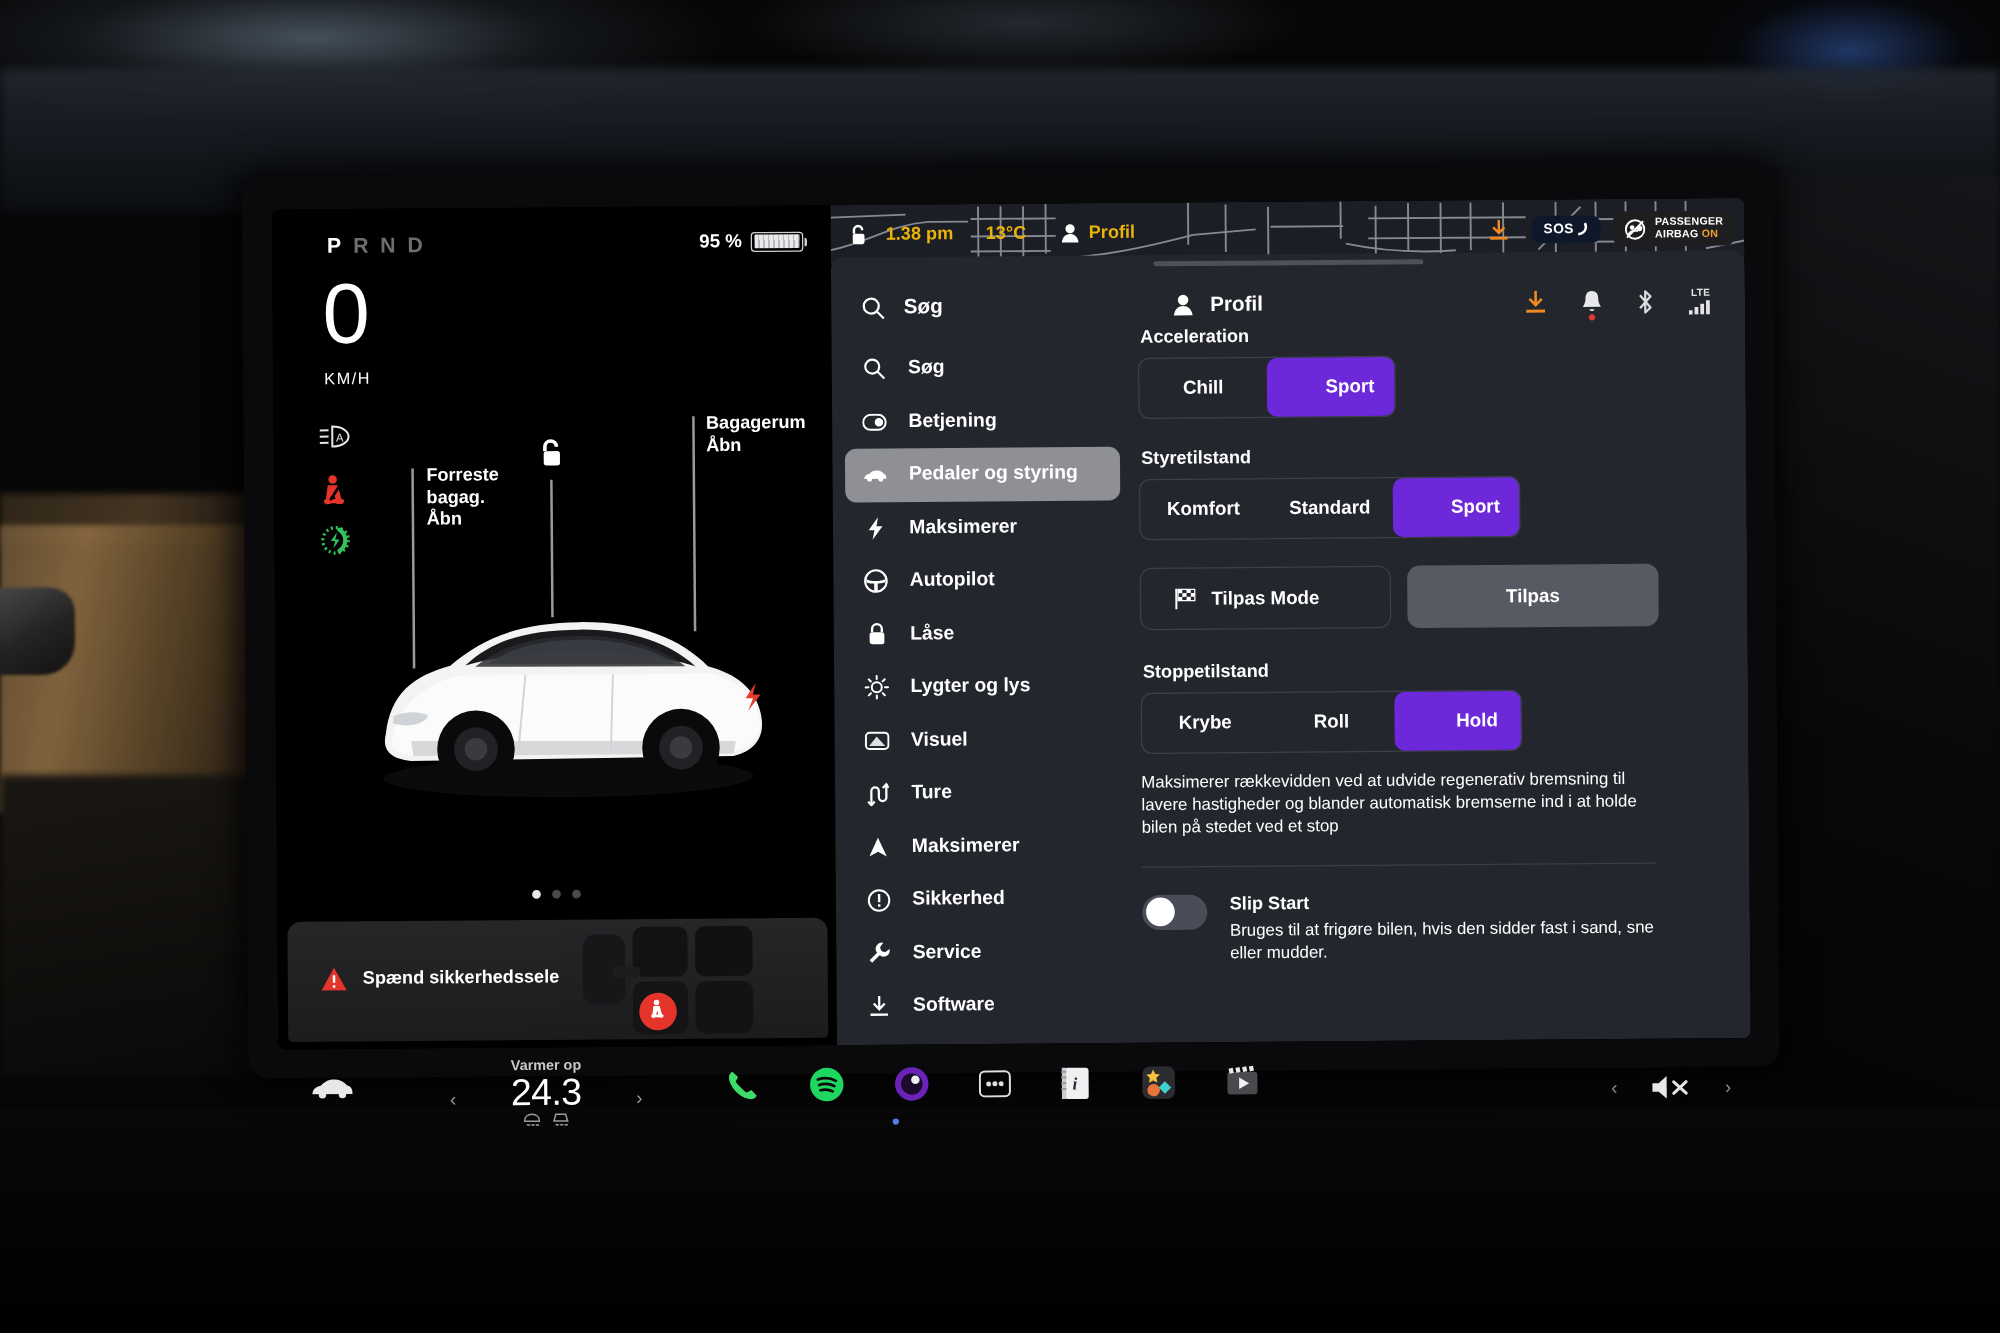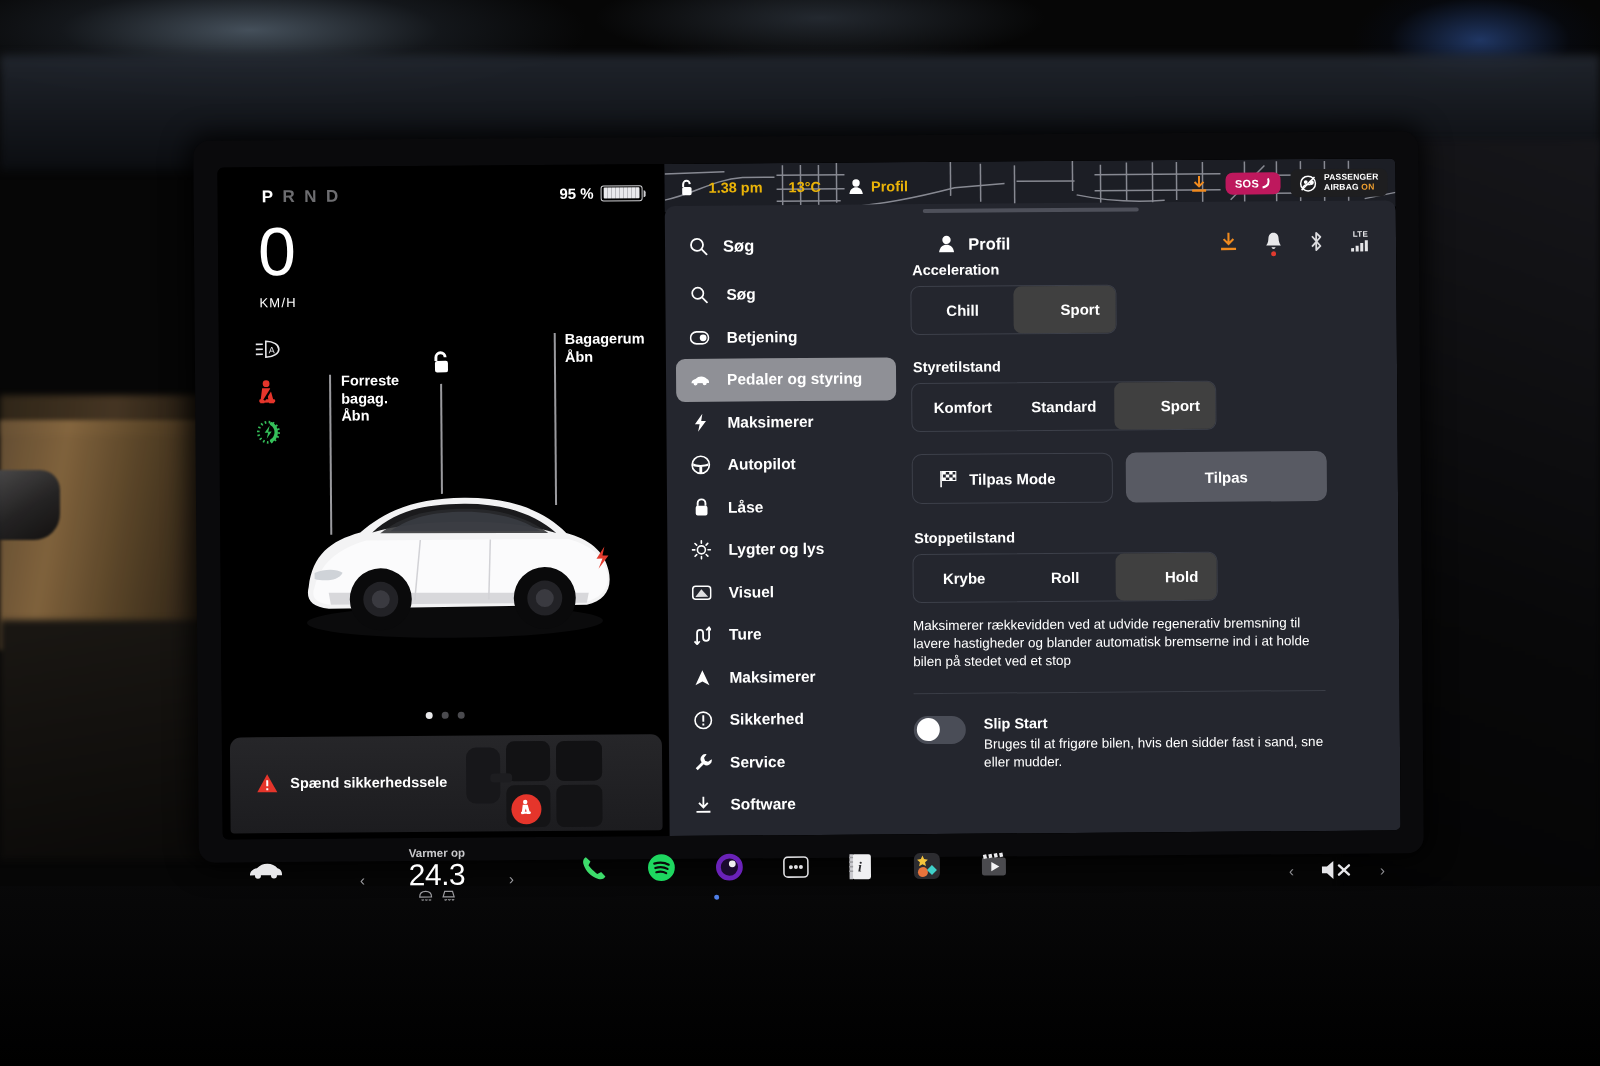--- a/index.html
+++ b/index.html
@@ -124,21 +124,21 @@
   }
   #status-bar {
     position: absolute; left: 447px; top: 0; width: 731px; height: 48px;
     display: flex; align-items: center; padding: 0 8px 0 14px; gap: 0;
   }
   .sb-item { display: flex; align-items: center; gap: 6px; color: #eab308;
              font-size: 14.5px; font-weight: 700; }
   .sb-time { margin-left: 14px; }
   .sb-temp { margin-left: 26px; }
   .sb-profile { margin-left: 28px; display: flex; align-items: center; gap: 7px; }
-  .sos-badge { background: #be185d; border-radius: 7px; padding: 5px 9px; display:flex; align-items:center; gap:3px;
+  .sos-badge { background: #0f172a; border-radius: 7px; padding: 5px 9px; display:flex; align-items:center; gap:3px;
                color:#fff; font-size: 11px; font-weight: 800; letter-spacing: .3px; }
   .airbag-badge { background: #1e1e20; border-radius: 7px; padding: 4px 9px; display: flex; align-items: center; gap: 7px; }
   .airbag-txt { font-size: 8.5px; font-weight: 800; color: #fff; line-height: 1.15; letter-spacing: .2px; }
   .airbag-on { color: #f0a030; }
 
   #settings-panel {
     position: absolute; left: 447px; top: 42px; width: 731px; height: 630px;
     background: #24262e; border-radius: 10px 10px 0 0;
   }
   #grabber { position: absolute; left: 50%; transform: translateX(-50%); top: 5px;
@@ -153,21 +153,21 @@
   .menu-item { display: flex; align-items: center; gap: 17px; height: 42.5px;
                padding: 0 14px; border-radius: 9px; color: #fff; font-size: 15.5px; font-weight: 600; }
   .menu-item .mi-icon { width: 20px; display: flex; justify-content: center; flex: 0 0 20px; }
   .menu-item.sel { background: #8f9096; }
 
   #content { position: absolute; left: 245px; top: 58px; width: 462px; }
   .sec-title { color: #fff; font-size: 14.5px; font-weight: 700; margin: 0 0 8px 2px; }
   .seg { display: inline-flex; border: 1.4px solid #3d404a; border-radius: 9px; background: transparent; }
   .seg > div { height: 47px; display: flex; align-items: center; justify-content: center;
                color: #fff; font-size: 15px; font-weight: 600; border-radius: 8px; }
-  .seg > div.on { background: #404040; font-weight: 700; padding-left: 31px; }
+  .seg > div.on { background: #6d28d9; font-weight: 700; padding-left: 31px; }
   .seg.w2 > div { width: 102px; }
   .seg.w3 > div { width: 101px; }
   .seg.stop > div { width: 101px; }
 
   .btn-row { display: flex; gap: 13px; margin-top: 22px; }
   .btn {
     height: 50px; border-radius: 10px; display: flex; align-items: center; justify-content: center;
     color: #fff; font-size: 15px; font-weight: 700; position: relative;
   }
   .btn.outline { border: 1.4px solid #3d404a; width: 201px; }

